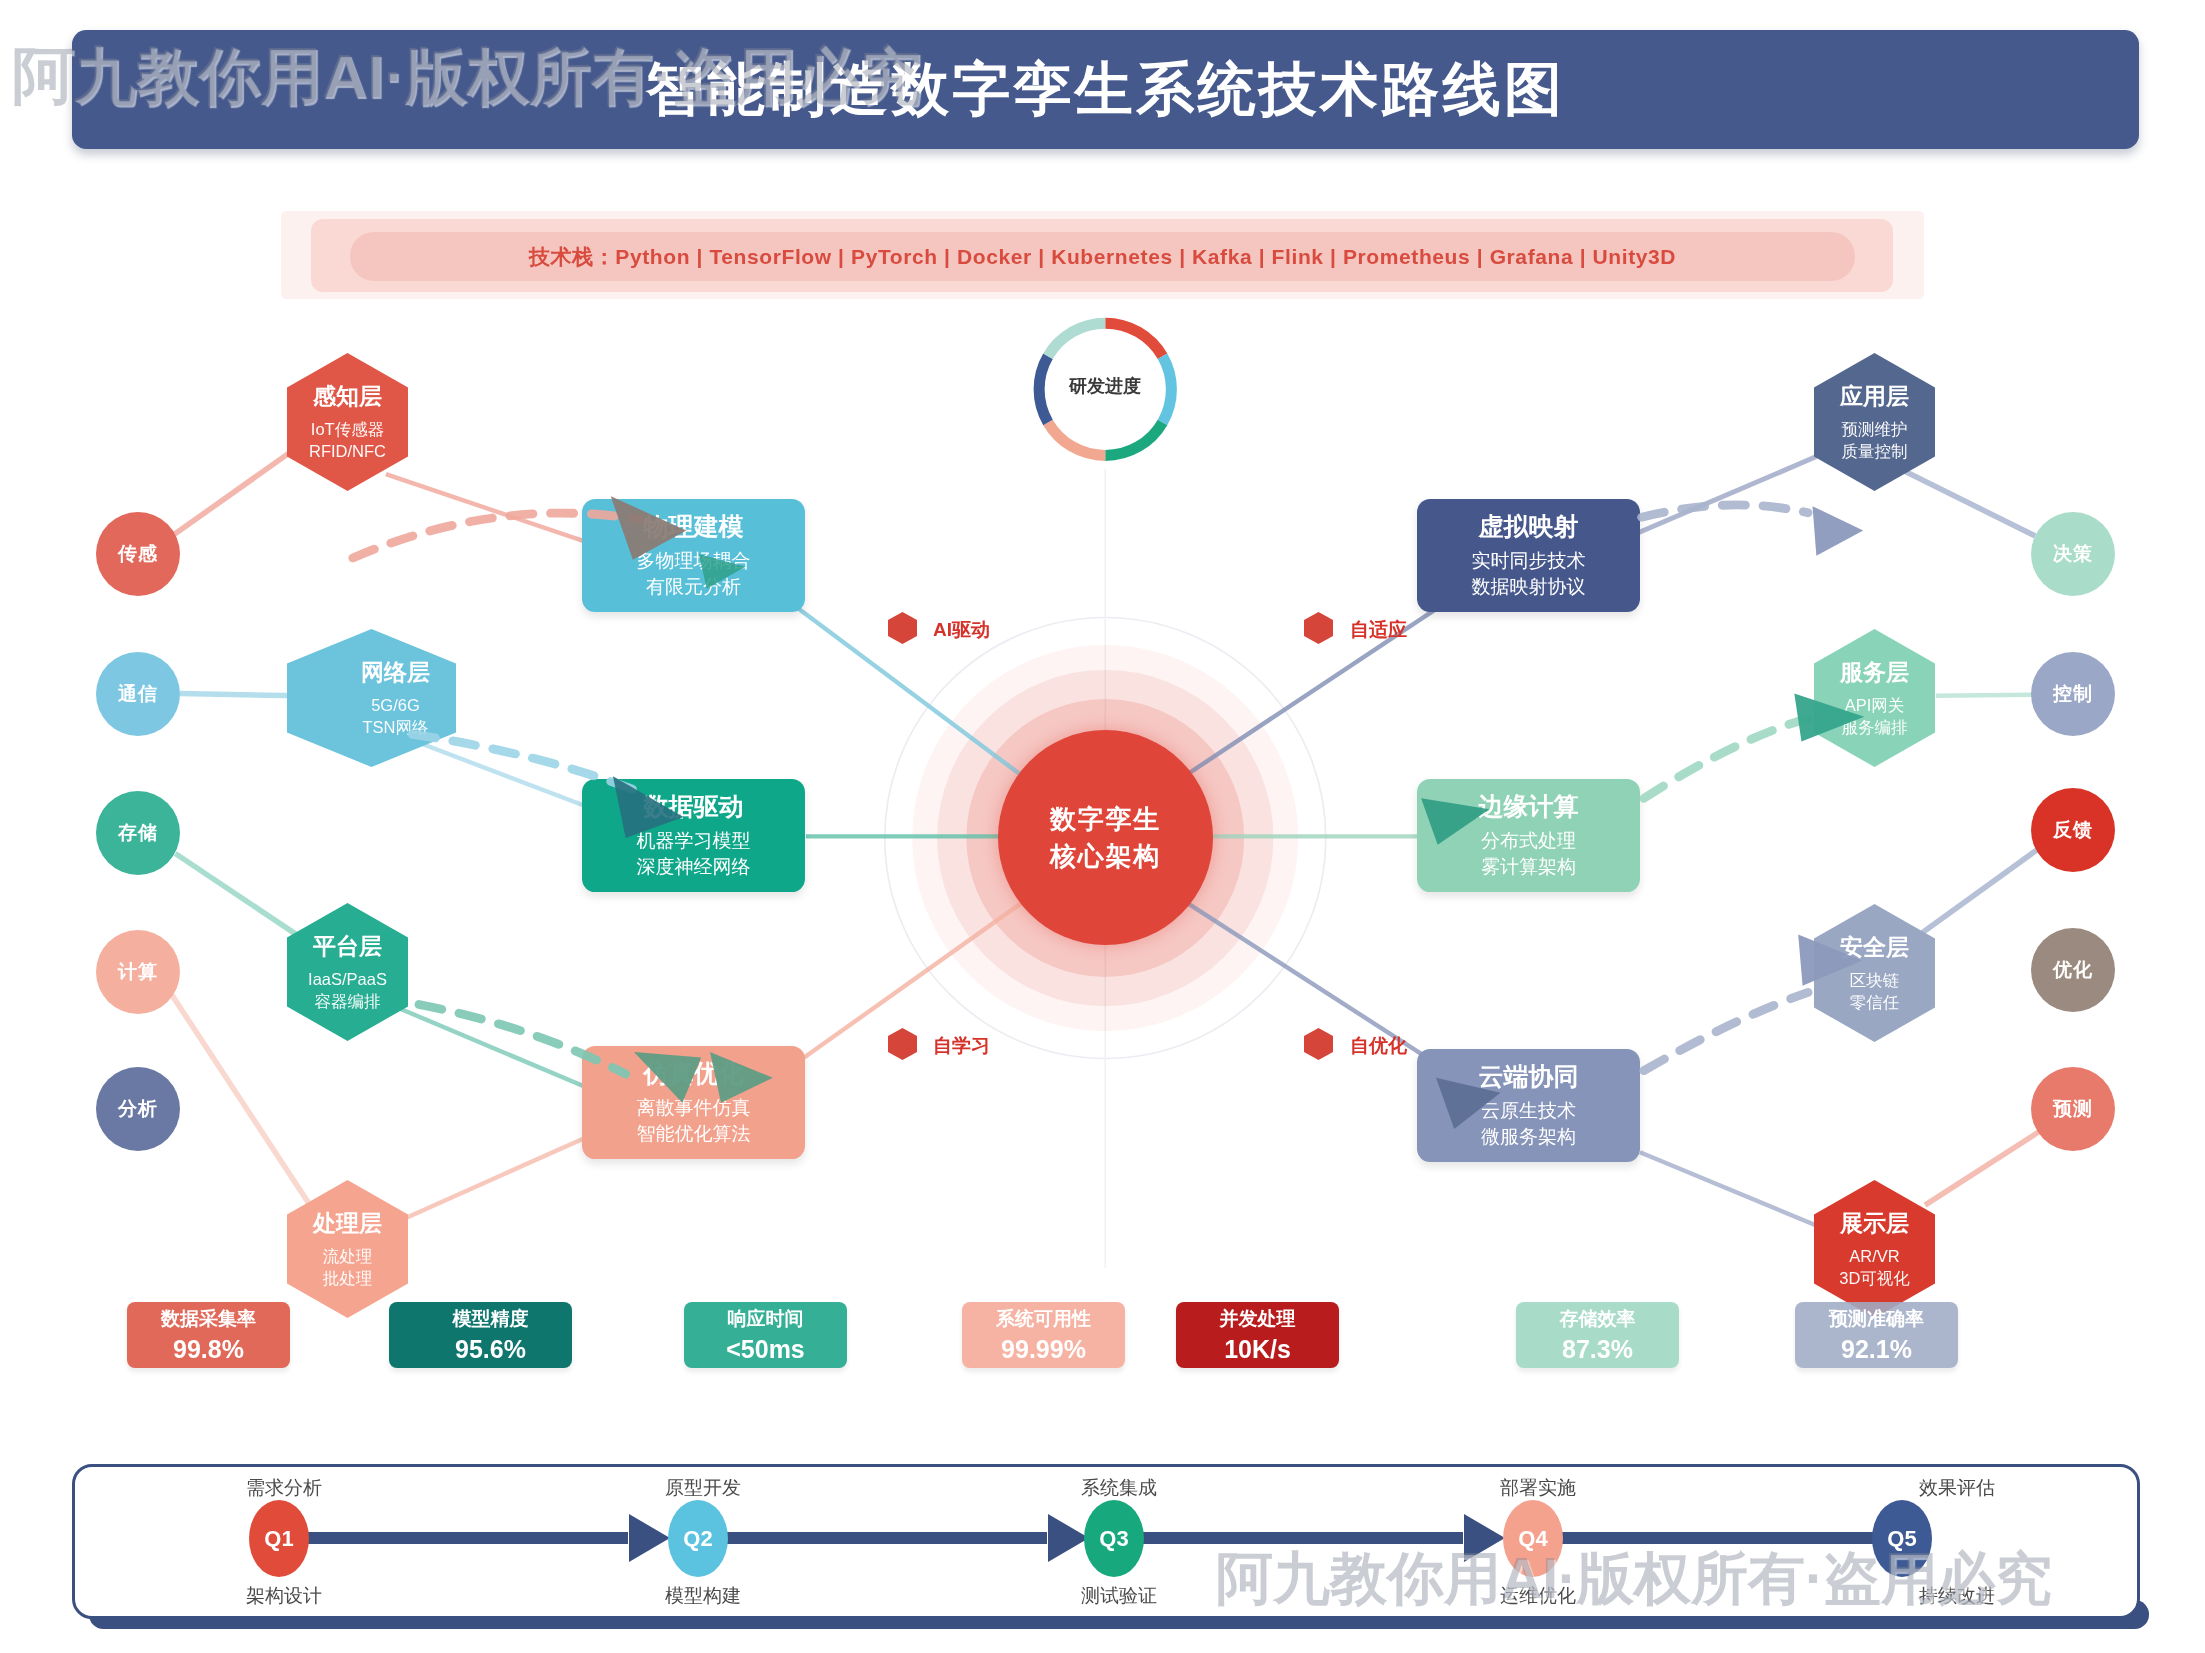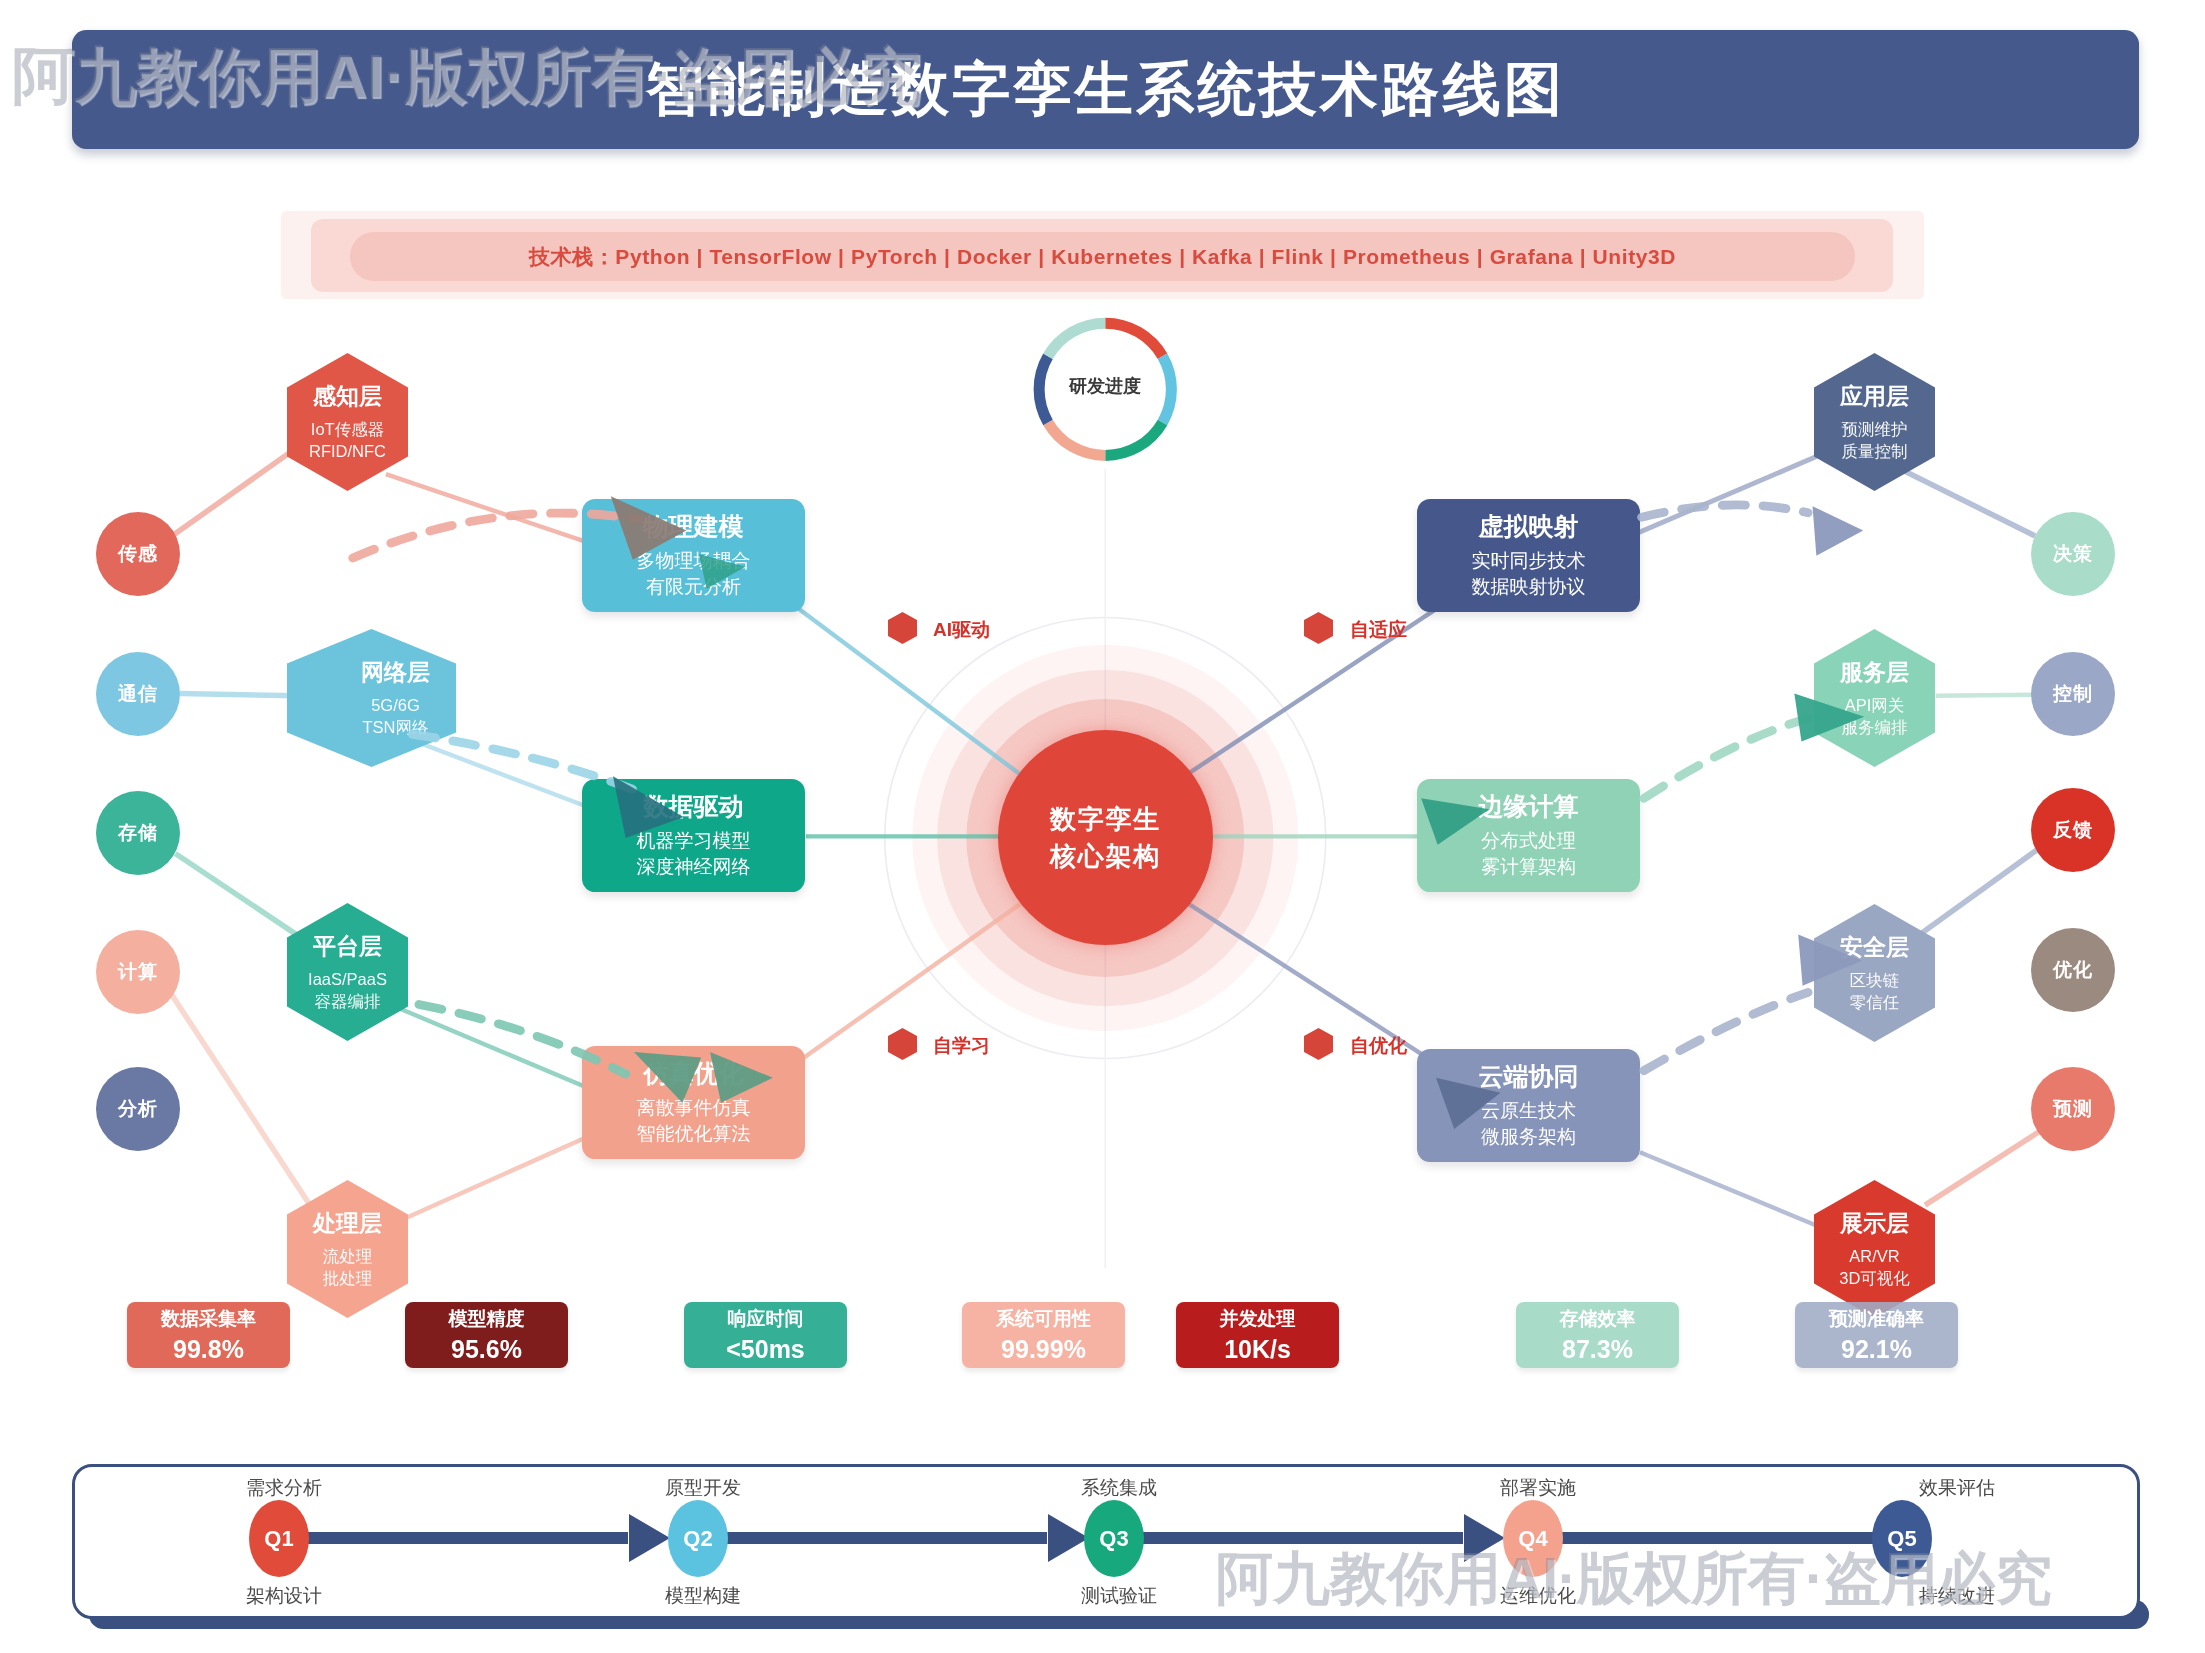--- a/index.html
+++ b/index.html
@@ -286,21 +286,21 @@
 
   <div class="core layer3">
     <div>数字孪生</div>
     <div>核心架构</div>
   </div>
 
   <div class="metric" style="left:127px;background:#E0695A;">
       <div class="l">数据采集率</div>
       <div class="v">99.8%</div>
     </div>
-  <div class="metric" style="left:405px;background:#7f1d1d;">
+  <div class="metric" style="left:389px;background:#0f766e;padding-left:20px;">
       <div class="l">模型精度</div>
       <div class="v">95.6%</div>
     </div>
   <div class="metric" style="left:684px;background:#35B096;">
       <div class="l">响应时间</div>
       <div class="v">&lt;50ms</div>
     </div>
   <div class="metric" style="left:962px;background:#F6B2A2;">
       <div class="l">系统可用性</div>
       <div class="v">99.99%</div>

